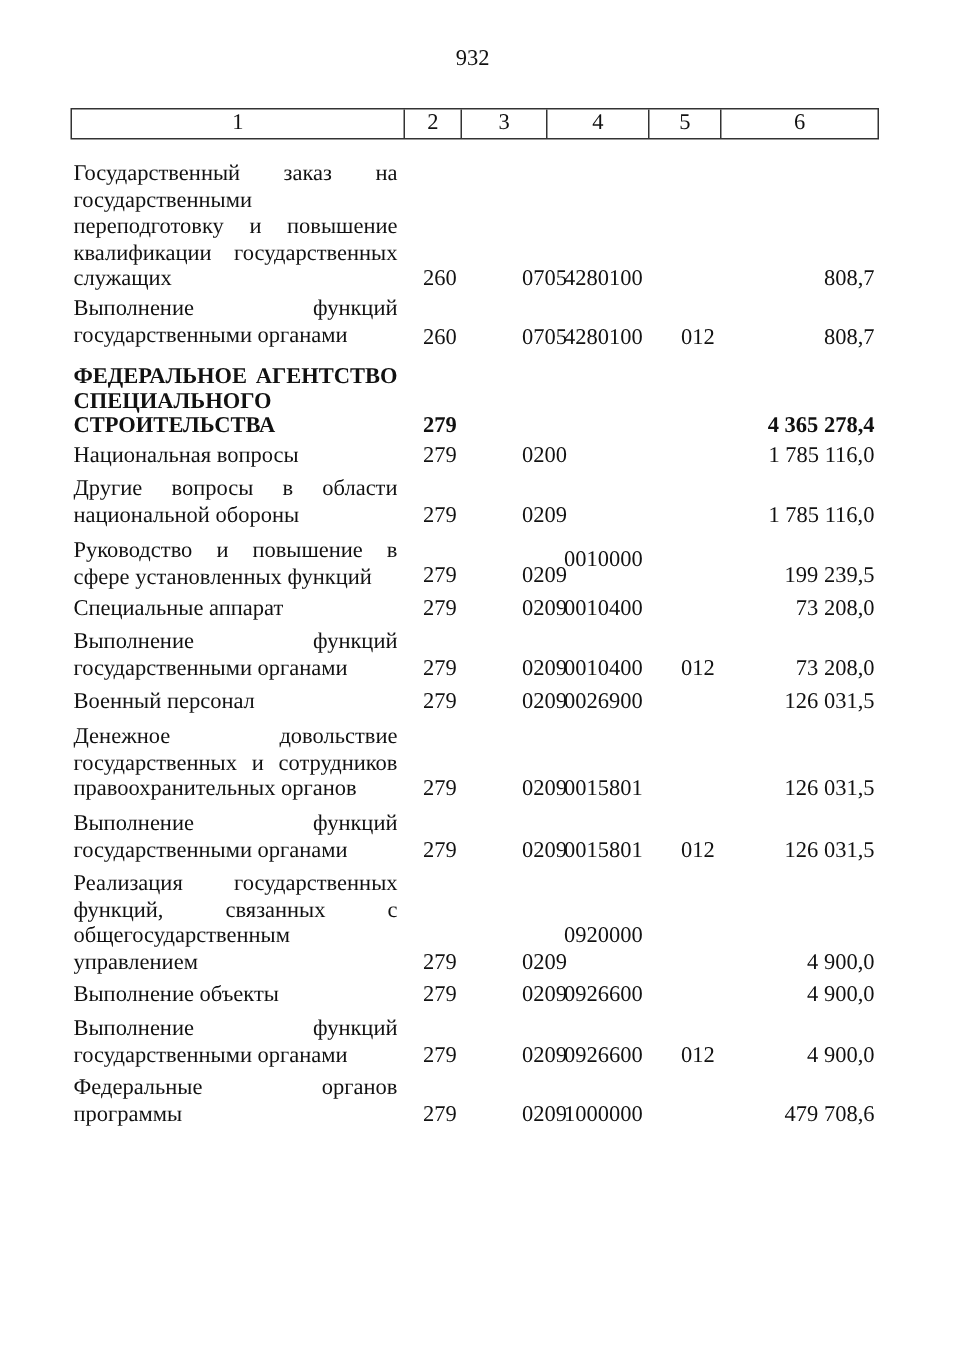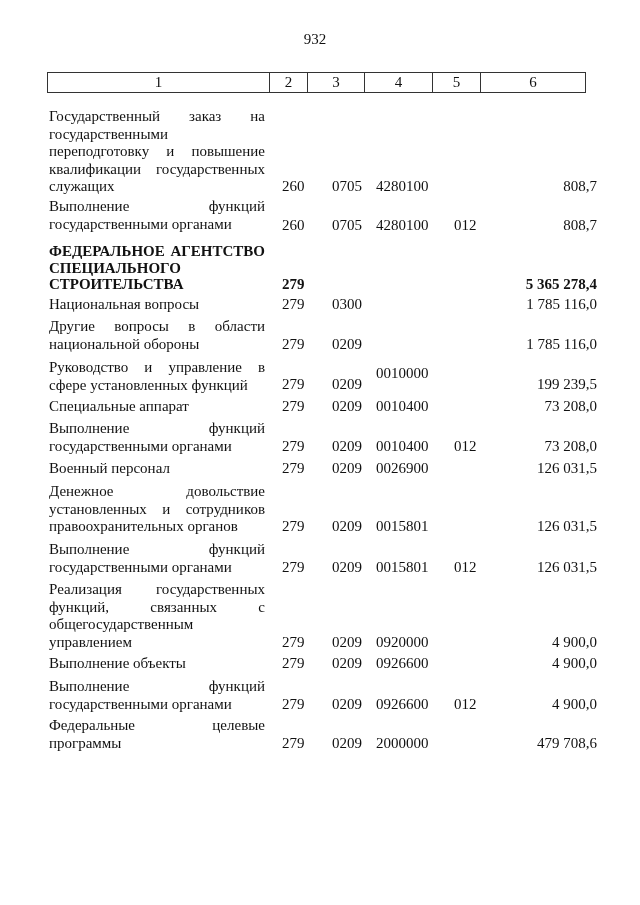--- a/index.html
+++ b/index.html
@@ -13,24 +13,24 @@
   .header-table .hc:last-child { border-right:none; }
   .row { position:absolute; left:0; width:640px; }
   .row .name {
     position:absolute; left:49px; width:216px; text-align:justify; text-align-last:left;
     line-height:17.5px; font-size:15px;
   }
   .row.bold .name, .row.bold .cell { font-weight:bold; }
   .row .name.tight { line-height:16.5px; }
   .row .cell { position:absolute; font-size:15px; line-height:17.5px; white-space:nowrap; }
   .c2 { left:282px; }
-  .c3 { left:332px; }
+  .c3 { left:348px; }
   .c4 { left:376px; }
   .c5 { left:454px; }
-  .c6 { right:43px; text-align:left; }
+  .c6 { right:57px; text-align:left; }
 </style>
 </head>
 <body>
 
 <div class="page-number">932</div>
 
 <div class="header-table">
   <div class="hc" style="width:222px">1</div>
   <div class="hc" style="width:38px">2</div>
   <div class="hc" style="width:57px">3</div>
@@ -56,43 +56,43 @@
   <div class="cell c5" style="top:19px">012</div>
   <div class="cell c6" style="top:19px">808,7</div>
 </div>
 
 <div class="row bold" style="top:243px">
   <div class="name tight">ФЕДЕРАЛЬНОЕ АГЕНТСТВО СПЕЦИАЛЬНОГО СТРОИТЕЛЬСТВА</div>
   <div class="cell c2" style="top:33px">279</div>
   <div class="cell c3" style="top:33px"></div>
   <div class="cell c4" style="top:33px"></div>
   <div class="cell c5" style="top:33px"></div>
-  <div class="cell c6" style="top:33px">5 365 278,4</div>
+  <div class="cell c6" style="top:33px">4 365 278,4</div>
 </div>
 
 <div class="row" style="top:296px">
   <div class="name">Национальная вопросы</div>
   <div class="cell c2" style="top:0px">279</div>
-  <div class="cell c3" style="top:0px">0300</div>
+  <div class="cell c3" style="top:0px">0200</div>
   <div class="cell c4" style="top:0px"></div>
   <div class="cell c5" style="top:0px"></div>
   <div class="cell c6" style="top:0px">1 785 116,0</div>
 </div>
 
 <div class="row" style="top:318px">
   <div class="name">Другие вопросы в области национальной обороны</div>
   <div class="cell c2" style="top:18px">279</div>
   <div class="cell c3" style="top:18px">0209</div>
   <div class="cell c4" style="top:18px"></div>
   <div class="cell c5" style="top:18px"></div>
   <div class="cell c6" style="top:18px">1 785 116,0</div>
 </div>
 
 <div class="row" style="top:359px">
-  <div class="name">Руководство и управление в сфере установленных функций</div>
+  <div class="name">Руководство и повышение в сфере установленных функций</div>
   <div class="cell c2" style="top:17px">279</div>
   <div class="cell c3" style="top:17px">0209</div>
   <div class="cell c4" style="top:6px">0010000</div>
   <div class="cell c5" style="top:17px"></div>
   <div class="cell c6" style="top:17px">199 239,5</div>
 </div>
 
 <div class="row" style="top:398px">
   <div class="name">Специальные аппарат</div>
   <div class="cell c2" style="top:0px">279</div>
@@ -114,42 +114,42 @@
 <div class="row" style="top:460px">
   <div class="name">Военный персонал</div>
   <div class="cell c2" style="top:0px">279</div>
   <div class="cell c3" style="top:0px">0209</div>
   <div class="cell c4" style="top:0px">0026900</div>
   <div class="cell c5" style="top:0px"></div>
   <div class="cell c6" style="top:0px">126 031,5</div>
 </div>
 
 <div class="row" style="top:483px">
-  <div class="name">Денежное довольствие установленных и сотрудников правоохранительных органов</div>
+  <div class="name">Денежное довольствие государственных и сотрудников правоохранительных органов</div>
   <div class="cell c2" style="top:35px">279</div>
   <div class="cell c3" style="top:35px">0209</div>
   <div class="cell c4" style="top:35px">0015801</div>
   <div class="cell c5" style="top:35px"></div>
   <div class="cell c6" style="top:35px">126 031,5</div>
 </div>
 
 <div class="row" style="top:541px">
   <div class="name">Выполнение функций государственными органами</div>
   <div class="cell c2" style="top:18px">279</div>
   <div class="cell c3" style="top:18px">0209</div>
   <div class="cell c4" style="top:18px">0015801</div>
   <div class="cell c5" style="top:18px">012</div>
   <div class="cell c6" style="top:18px">126 031,5</div>
 </div>
 
 <div class="row" style="top:581px">
   <div class="name">Реализация государственных функций, связанных с общегосударственным управлением</div>
   <div class="cell c2" style="top:53px">279</div>
   <div class="cell c3" style="top:53px">0209</div>
-  <div class="cell c4" style="top:53px">0920000</div>
+  <div class="cell c4" style="top:35px">0920000</div>
   <div class="cell c5" style="top:53px"></div>
   <div class="cell c6" style="top:53px">4 900,0</div>
 </div>
 
 <div class="row" style="top:655px">
   <div class="name">Выполнение объекты</div>
   <div class="cell c2" style="top:0px">279</div>
   <div class="cell c3" style="top:0px">0209</div>
   <div class="cell c4" style="top:0px">0926600</div>
   <div class="cell c5" style="top:0px"></div>
@@ -159,19 +159,19 @@
 <div class="row" style="top:678px">
   <div class="name">Выполнение функций государственными органами</div>
   <div class="cell c2" style="top:18px">279</div>
   <div class="cell c3" style="top:18px">0209</div>
   <div class="cell c4" style="top:18px">0926600</div>
   <div class="cell c5" style="top:18px">012</div>
   <div class="cell c6" style="top:18px">4 900,0</div>
 </div>
 
 <div class="row" style="top:717px">
-  <div class="name">Федеральные целевые программы</div>
+  <div class="name">Федеральные органов программы</div>
   <div class="cell c2" style="top:18px">279</div>
   <div class="cell c3" style="top:18px">0209</div>
-  <div class="cell c4" style="top:18px">2000000</div>
+  <div class="cell c4" style="top:18px">1000000</div>
   <div class="cell c5" style="top:18px"></div>
   <div class="cell c6" style="top:18px">479 708,6</div>
 </div>
 
 </body></html>

